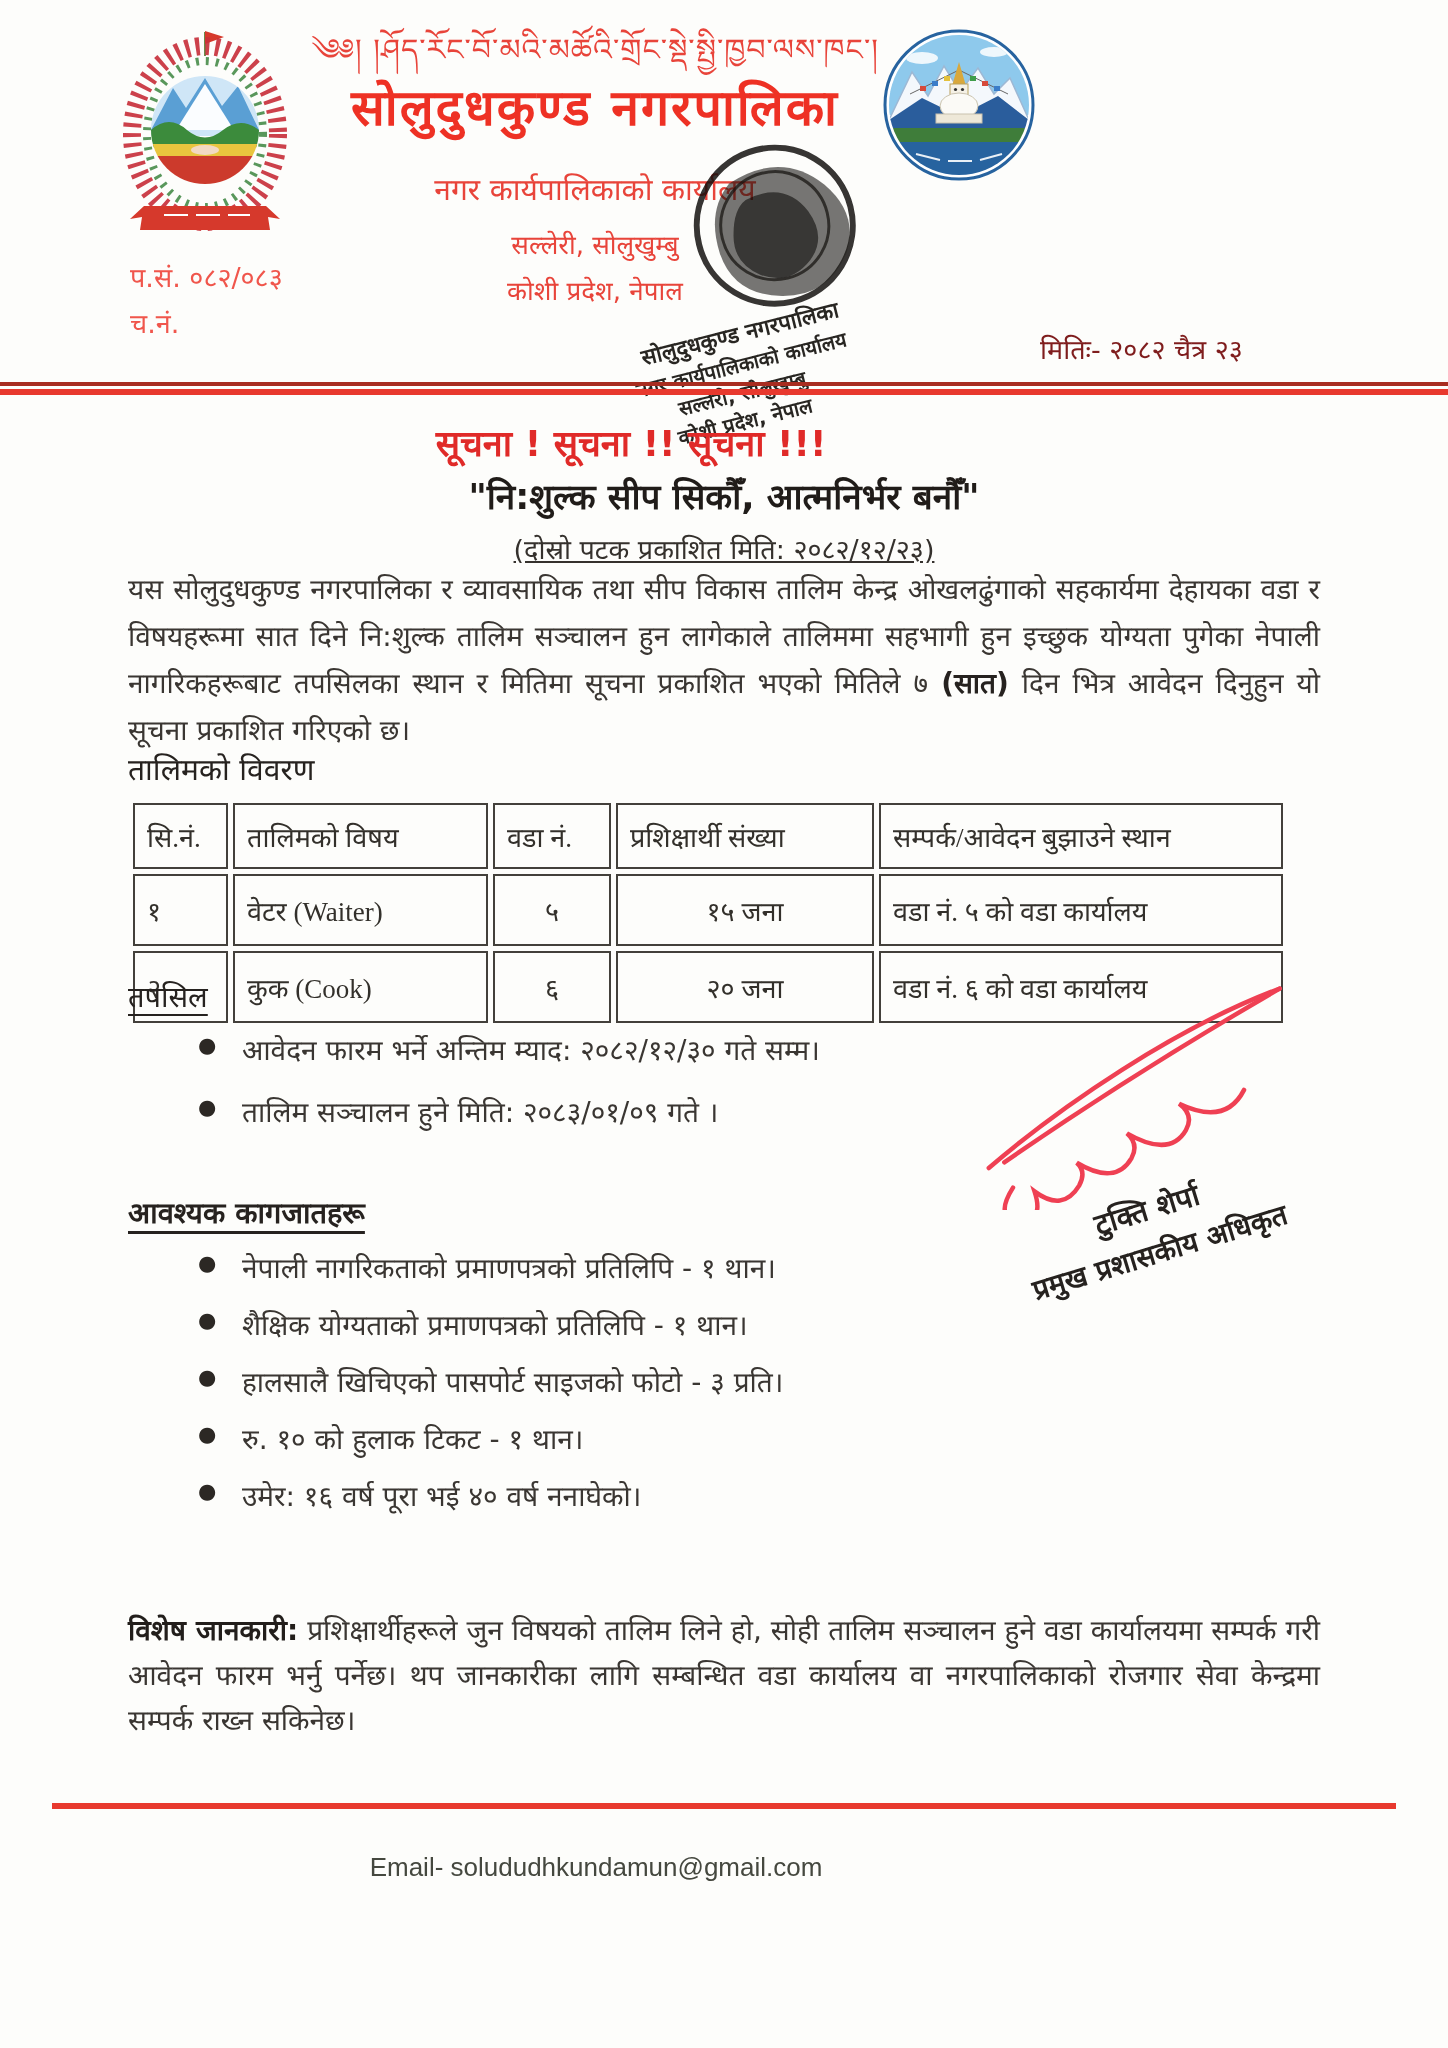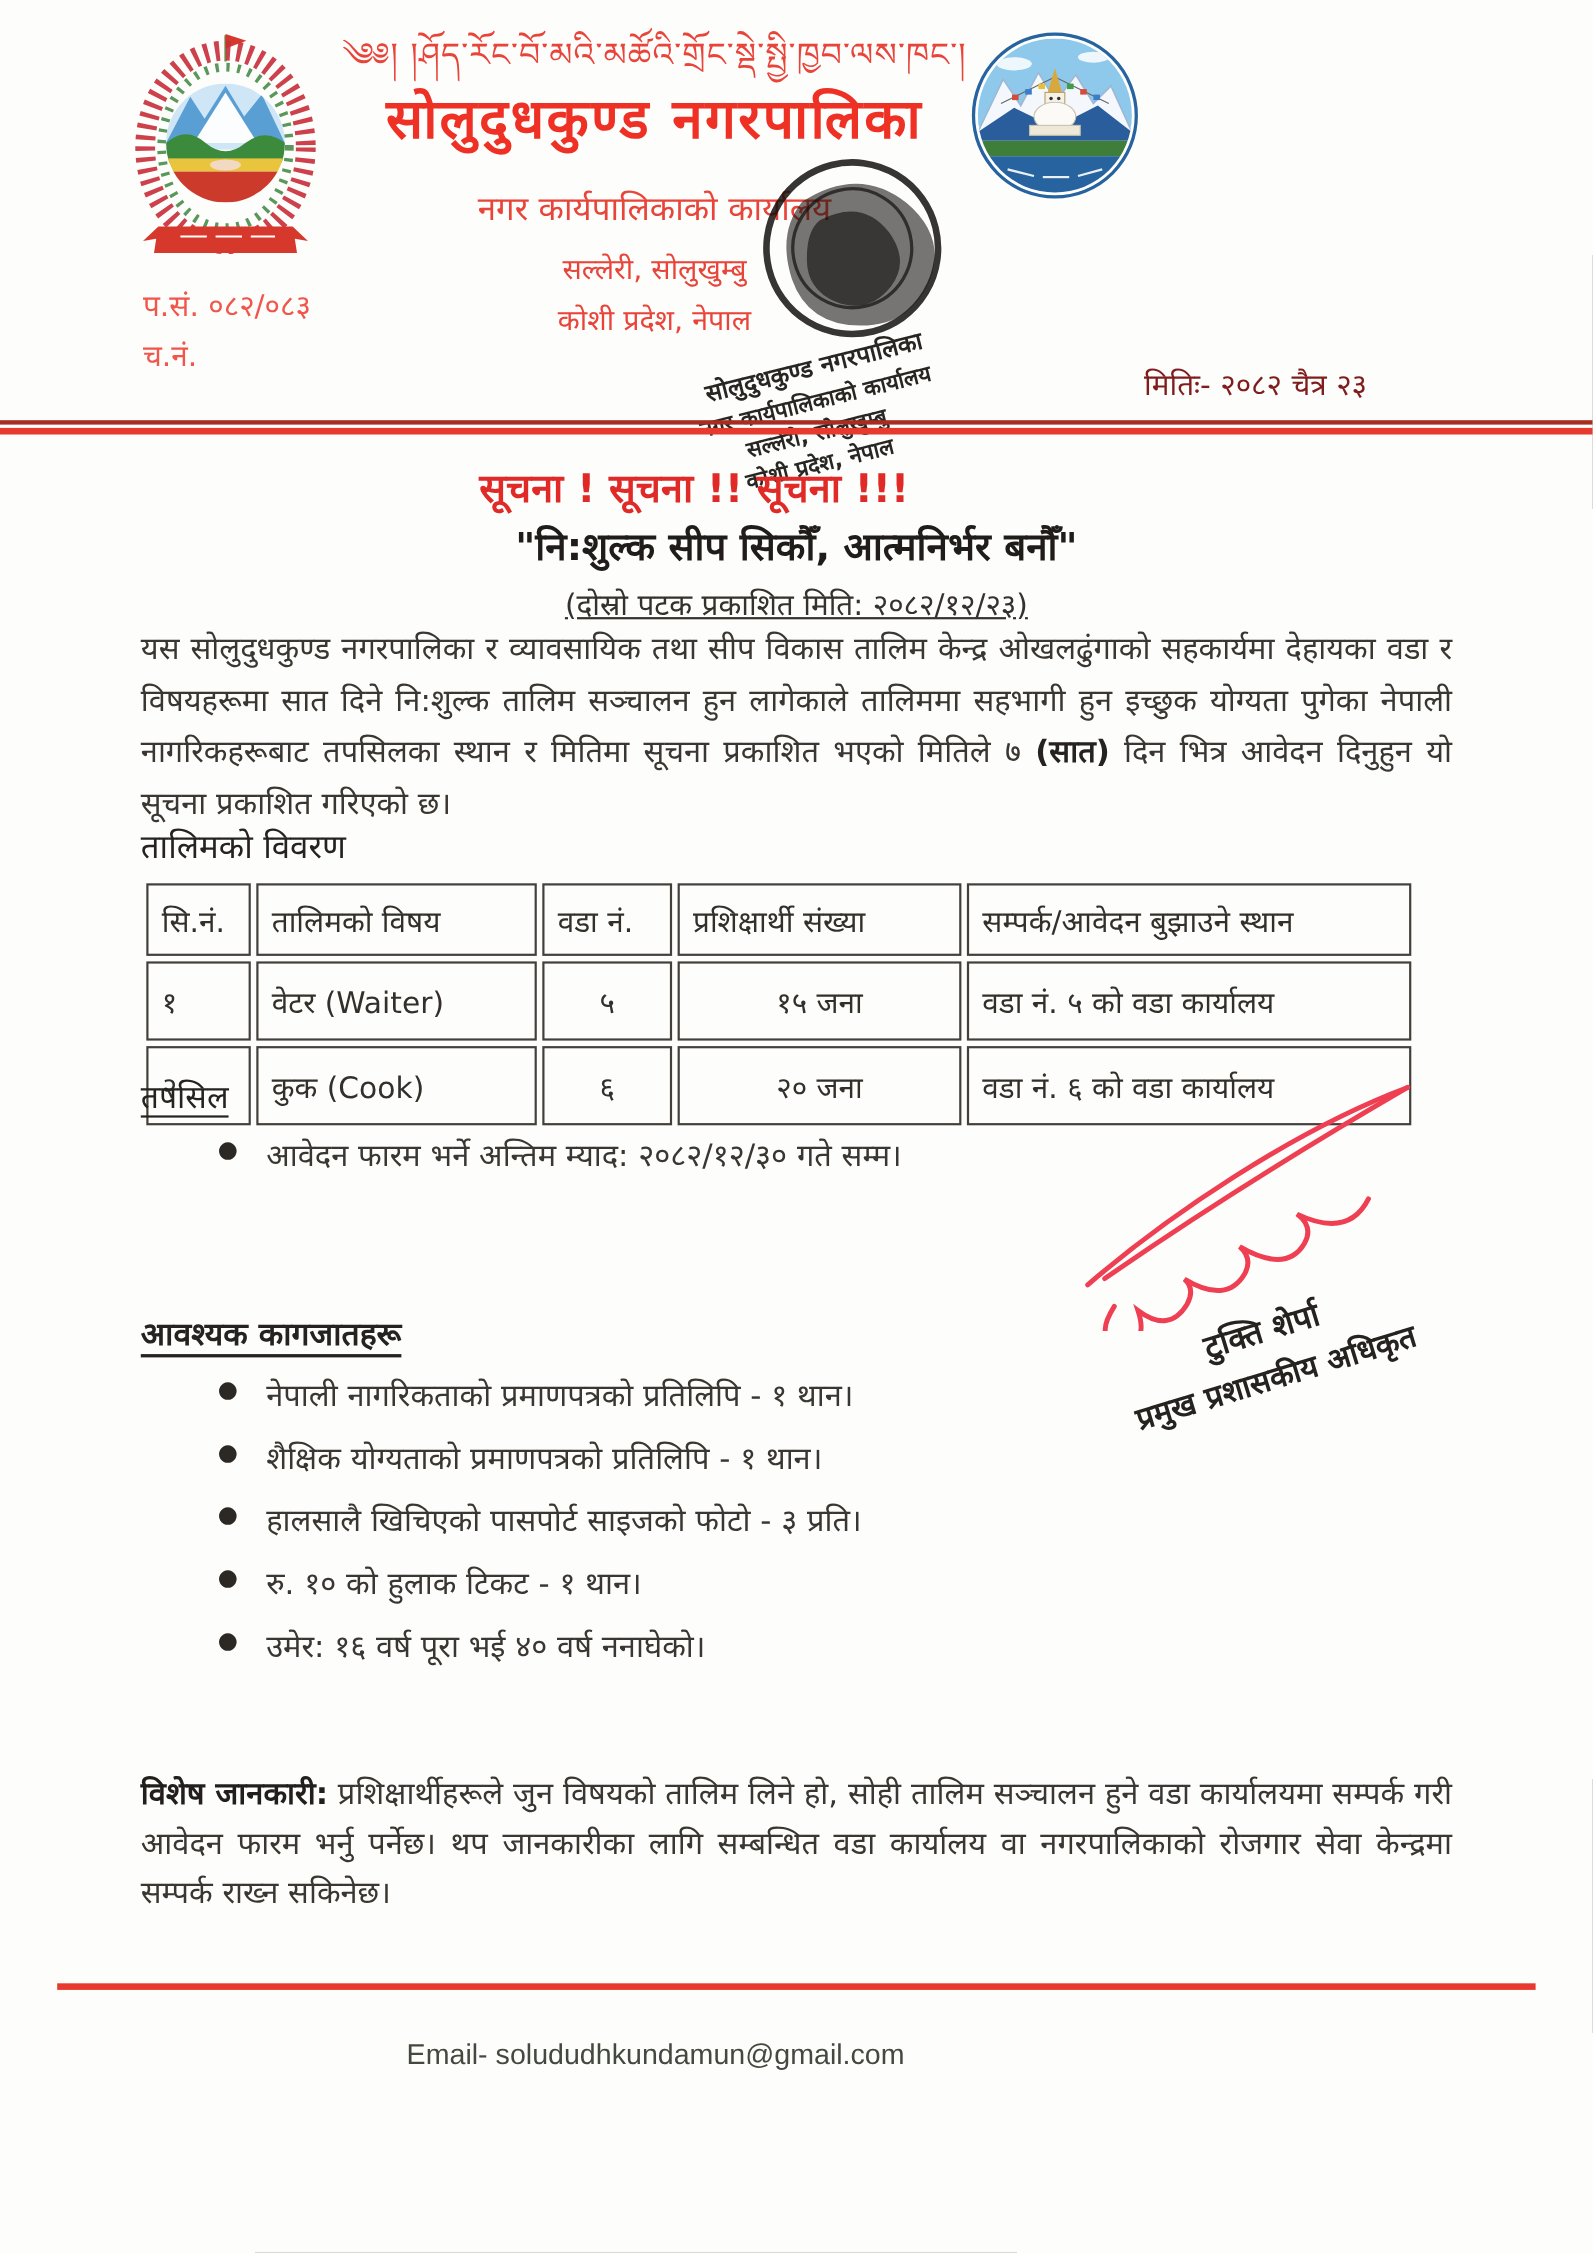--- a/index.html
+++ b/index.html
@@ -43,21 +43,21 @@
   .slogan{left:0;top:472px;width:1448px;text-align:center;
     font-size:35px;font-weight:bold;color:#201c19;}
   .pub-line{left:0;top:530px;width:1448px;text-align:center;
     font-size:27px;color:#35312d;text-decoration:underline;}
   .body-par{left:128px;top:566px;width:1192px;
     font-size:28px;line-height:47px;text-align:justify;color:#3a3632;}
   .body-par b{color:#26221f;}
   .section-title{left:128px;top:748px;font-size:30px;font-weight:normal;color:#26221f;}
   
   table.train{left:128px;top:798px;position:absolute;
-    border-collapse:separate;border-spacing:5px 5px;width:1160px;}
+    border-collapse:separate;border-spacing:5px 5px;width:1160px;font-family:Liberation Serif, serif;}
   table.train td,table.train th{
     border:2.5px solid #43403b;padding:8px 12px;
     font-size:27px;font-weight:normal;color:#33302b;background:#fdfdfb;}
   table.train th{text-align:left;height:46px;}
   table.train td{height:52px;}
   .ta-c{text-align:center;}
   
   .tapasil-title{left:128px;top:976px;font-size:29px;color:#26221f;
     text-decoration:underline;text-underline-offset:7px;text-decoration-thickness:2px;}
   .bullet{position:absolute;left:198px;font-size:28px;color:#3a3632;padding-left:44px;}
@@ -206,20 +206,21 @@
       <td>कुक (Cook)</td>
       <td class="ta-c">६</td>
       <td class="ta-c">२० जना</td>
       <td>वडा नं. ६ को वडा कार्यालय</td>
     </tr>
   </tbody>
     </table>
 
   <div class="abs tapasil-title">तपसिल</div>
   <div class="abs bullet" style="top:1030px;">आवेदन फारम भर्ने अन्तिम म्याद: २०८२/१२/३० गते सम्म।</div>
+  <div class="abs bullet" style="top:1092px;">तालिम सञ्चालन हुने मिति: २०८३/०१/०९ गते ।</div>
 
   <svg class="abs sign-scribble" viewBox="0 0 340 230">
     <g fill="none" stroke="#ef4053" stroke-width="4.5" stroke-linecap="round" transform="rotate(-6 170 115)">
       <path d="M14,172 C 92,118 214,52 322,24"></path>
       <path d="M322,24 C 246,58 136,110 30,168"></path>
       <path d="M36,194 q-22,28 2,33 q26,5 19,-27 q26,24 45,-1 q9,-13 0,-23 q36,27 55,1 q9,-13 -2,-25 q40,29 59,3 q10,-14 -4,-27 q44,27 66,-7"></path>
     </g>
   </svg>
   <div class="abs sign-text">
     <div class="sign-name">टुक्ति शेर्पा</div>

